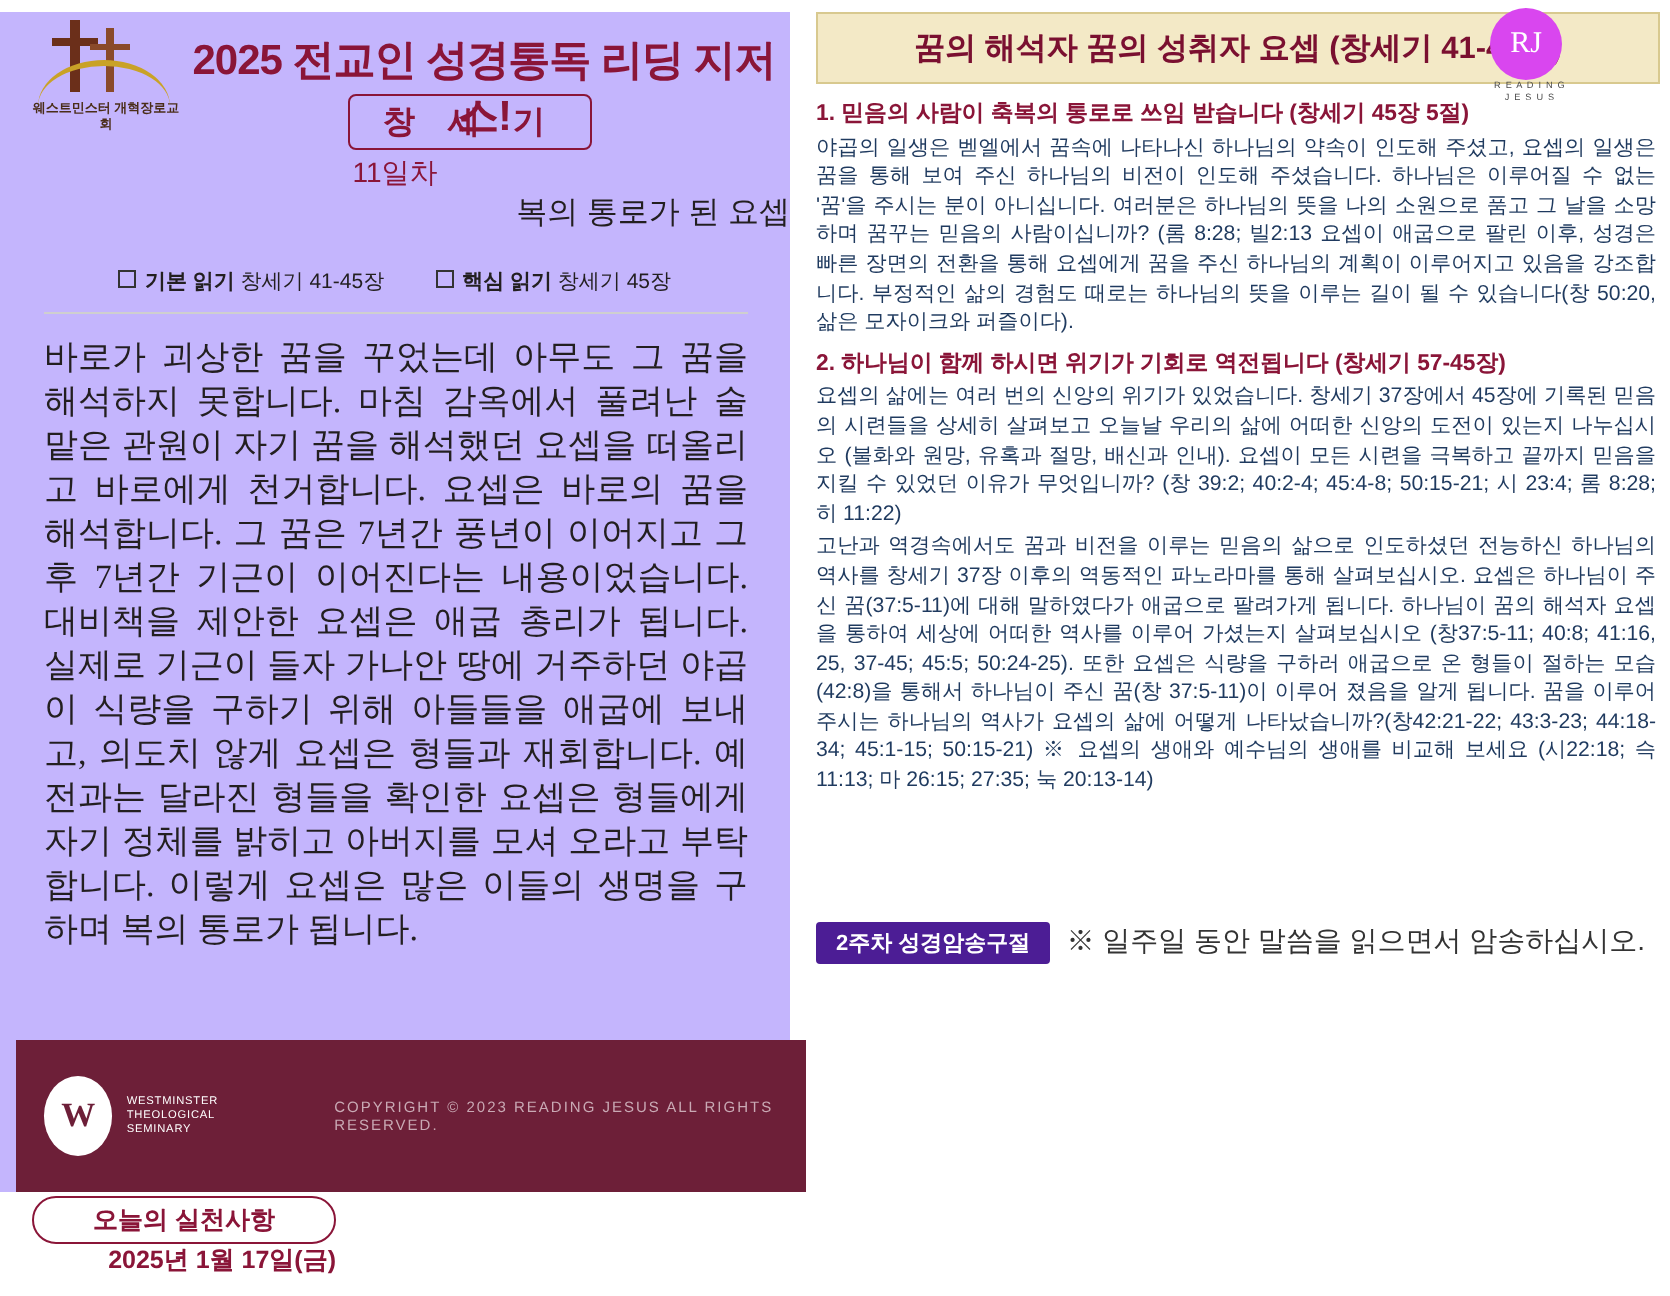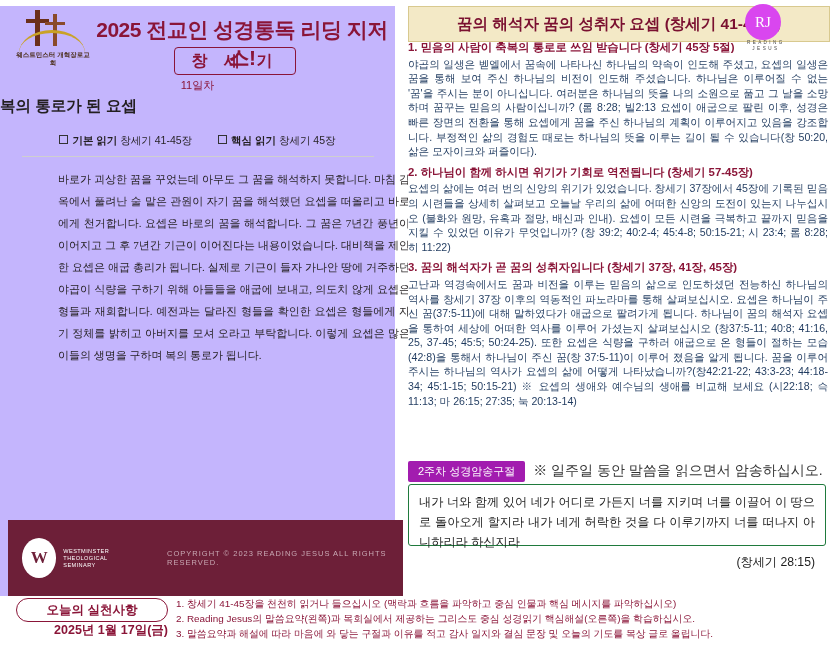--- a/index.html
+++ b/index.html
@@ -53,46 +53,45 @@
     font-family:"Liberation Sans", sans-serif;
   }
   .title-box{
     position:absolute;left:150px;top:41px;width:120px;height:26px;
     border:1.6px solid #8a1538;border-radius:4px;
     display:flex;align-items:center;justify-content:center;
     font-size:16px;font-weight:bold;color:#8a1538;letter-spacing:6px;margin-left:24px;
   }
   .day{
     position:absolute;left:0;top:72px;width:395px;text-align:center;
-    font-size:11px;color:#8a1538;
+    font-size:14px;color:#8a1538;
   }
   .subject{
-    position:absolute;left:0;top:90px;width:395px;text-align:left;
-    font-size:15.5px;font-weight:bold;color:#231f20;
+    position:absolute;left:0;top:90px;width:395px;text-align:right;
+    font-size:15.5px;font-weight:normal;color:#231f20;
   }
 
   .read-row{
     position:absolute;left:0;top:128px;width:395px;
     display:flex;justify-content:center;gap:26px;
     font-size:10.5px;color:#231f20;
   }
   .read-row .chip{white-space:nowrap;}
   .read-row .chip b{font-weight:bold;}
   .read-row .sq{display:inline-block;width:7px;height:7px;border:1px solid #333;margin-right:4px;}
 
   .hr-left{
     position:absolute;left:22px;top:150px;width:352px;height:1px;background:#cfcfcf;
   }
 
   .body-text{
     position:absolute;left:22px;top:162px;width:352px;
-    font-size:11px;line-height:22px;color:#231f20;
+    font-size:17px;line-height:22px;color:#231f20;
     text-align:justify;
     font-family:"Liberation Serif", serif;
-    margin-left:36px;
   }
 
   .footer-bar{
     position:absolute;left:8px;top:520px;width:395px;height:76px;
     background:#6d1f38;
     display:flex;align-items:center;
   }
   .seal{
     margin-left:14px;width:40px;height:40px;border-radius:50%;
     background:#ffffff;display:flex;align-items:center;justify-content:center;
@@ -124,37 +123,37 @@
     position:absolute;left:0;top:0;width:36px;height:36px;border-radius:50%;
     background:#d946ef;color:#fff;display:flex;align-items:center;justify-content:center;
     font-size:15px;font-family:"Liberation Serif",serif;
   }
   .rj-text{
     position:absolute;left:0;top:36px;width:40px;text-align:center;
     font-size:4.6px;color:#4a4a4a;line-height:6px;letter-spacing:0.6px;
   }
 
   .r-body{
-    position:absolute;left:0;top:28px;width:420px;height:412px;
+    position:absolute;left:0;top:38px;width:420px;height:412px;
     font-size:10.6px;line-height:14.6px;color:#1d1d1d;
   }
   .pt-head{
     font-size:11.4px;font-weight:bold;color:#8a1538;margin:6px 0 2px 0;
   }
   .pt-body{
     color:#1f3a5f;text-align:justify;
   }
   .r-body .blk{margin-bottom:2px;}
 
   .memo-head{
     position:absolute;left:0;top:455px;width:420px;height:20px;
     display:flex;align-items:center;
   }
   .memo-tag{
-    background:#a21caf;color:#ffffff;font-size:11px;font-weight:normal;
+    background:#4c1d95;color:#ffffff;font-size:11px;font-weight:bold;
     padding:3px 10px;border-radius:2px;
   }
   .memo-note{
     font-size:14px;color:#333;margin-left:8px;
   }
   .memo-box{
     position:absolute;left:0;top:478px;width:418px;height:62px;
     border:1.4px solid #1f7a3d;border-radius:3px;
     padding:7px 10px;box-sizing:border-box;
     font-size:12.2px;line-height:20px;color:#1d1d1d;text-align:justify;
@@ -246,39 +245,29 @@
     <div class="r-body">
       <div class="blk">
         <div class="pt-head">1. 믿음의 사람이 축복의 통로로 쓰임 받습니다 (창세기 45장 5절)</div>
         <div class="pt-body">야곱의 일생은 벧엘에서 꿈속에 나타나신 하나님의 약속이 인도해 주셨고, 요셉의 일생은 꿈을 통해 보여 주신 하나님의 비전이 인도해 주셨습니다. 하나님은 이루어질 수 없는 '꿈'을 주시는 분이 아니십니다. 여러분은 하나님의 뜻을 나의 소원으로 품고 그 날을 소망하며 꿈꾸는 믿음의 사람이십니까? (롬 8:28; 빌2:13 요셉이 애굽으로 팔린 이후, 성경은 빠른 장면의 전환을 통해 요셉에게 꿈을 주신 하나님의 계획이 이루어지고 있음을 강조합니다. 부정적인 삶의 경험도 때로는 하나님의 뜻을 이루는 길이 될 수 있습니다(창 50:20, 삶은 모자이크와 퍼즐이다).</div>
       </div>
       <div class="blk">
         <div class="pt-head">2. 하나님이 함께 하시면 위기가 기회로 역전됩니다 (창세기 57-45장)</div>
         <div class="pt-body">요셉의 삶에는 여러 번의 신앙의 위기가 있었습니다. 창세기 37장에서 45장에 기록된 믿음의 시련들을 상세히 살펴보고 오늘날 우리의 삶에 어떠한 신앙의 도전이 있는지 나누십시오 (불화와 원망, 유혹과 절망, 배신과 인내). 요셉이 모든 시련을 극복하고 끝까지 믿음을 지킬 수 있었던 이유가 무엇입니까? (창 39:2; 40:2-4; 45:4-8; 50:15-21; 시 23:4; 롬 8:28; 히 11:22)</div>
       </div>
       <div class="blk">
-        <div class="pt-head">3. 꿈의 해석자가 곧 꿈의 성취자입니다 (창세기 37장, 41장, 45장)</div>
         <div class="pt-body">고난과 역경속에서도 꿈과 비전을 이루는 믿음의 삶으로 인도하셨던 전능하신 하나님의 역사를 창세기 37장 이후의 역동적인 파노라마를 통해 살펴보십시오. 요셉은 하나님이 주신 꿈(37:5-11)에 대해 말하였다가 애굽으로 팔려가게 됩니다. 하나님이 꿈의 해석자 요셉을 통하여 세상에 어떠한 역사를 이루어 가셨는지 살펴보십시오 (창37:5-11; 40:8; 41:16, 25, 37-45; 45:5; 50:24-25). 또한 요셉은 식량을 구하러 애굽으로 온 형들이 절하는 모습(42:8)을 통해서 하나님이 주신 꿈(창 37:5-11)이 이루어 졌음을 알게 됩니다. 꿈을 이루어 주시는 하나님의 역사가 요셉의 삶에 어떻게 나타났습니까?(창42:21-22; 43:3-23; 44:18-34; 45:1-15; 50:15-21) ※ 요셉의 생애와 예수님의 생애를 비교해 보세요 (시22:18; 슥11:13; 마 26:15; 27:35; 눅 20:13-14)</div>
       </div>
     </div>
 
     <div class="memo-head">
       <span class="memo-tag">2주차 성경암송구절</span>
       <span class="memo-note">※ 일주일 동안 말씀을 읽으면서 암송하십시오.</span>
     </div>
 
-    <div class="memo-box">
-      <span>내가 너와 함께 있어 네가 어디로 가든지 너를 지키며 너를 이끌어 이 땅으로 돌아오게 할지라 내가 네게 허락한 것을 다 이루기까지 너를 떠나지 아니하리라 하신지라</span>
-      <span class="memo-ref">(창세기 28:15)</span>
-    </div>
   </div>
 
   <div class="bottom">
     <div class="today-chip">오늘의 실천사항</div>
     <div class="today-date">2025년 1월 17일(금)</div>
-    <div class="actions">
-      <div>1. 창세기 41-45장을 천천히 읽거나 들으십시오 (맥락과 흐름을 파악하고 중심 인물과 핵심 메시지를 파악하십시오)</div>
-      <div>2. Reading Jesus의 말씀요약(왼쪽)과 목회실에서 제공하는 그리스도 중심 성경읽기 핵심해설(오른쪽)을 학습하십시오.</div>
-      <div>3. 말씀요약과 해설에 따라 마음에 와 닿는 구절과 이유를 적고 감사 일지와 결심 문장 및 오늘의 기도를 목상 글로 올립니다.</div>
-    </div>
   </div>
 
 </div>
 
 </body></html>

